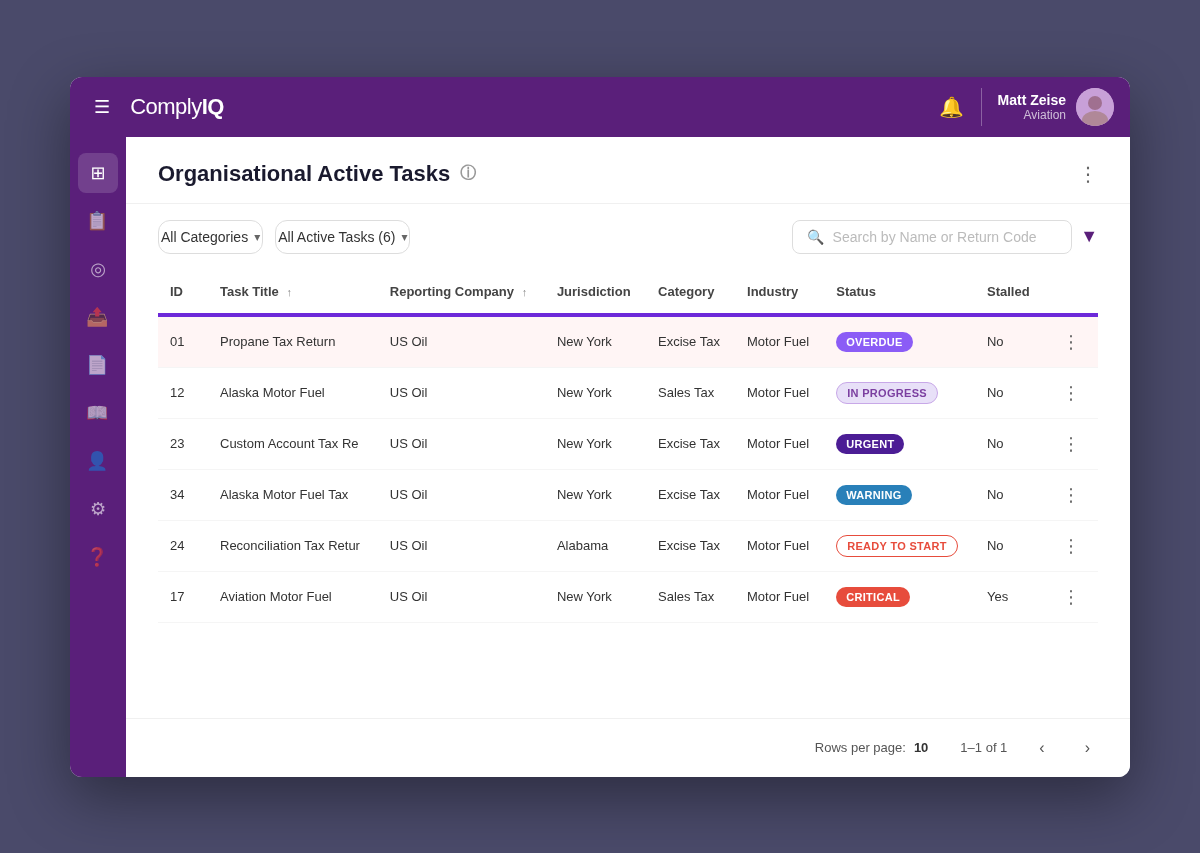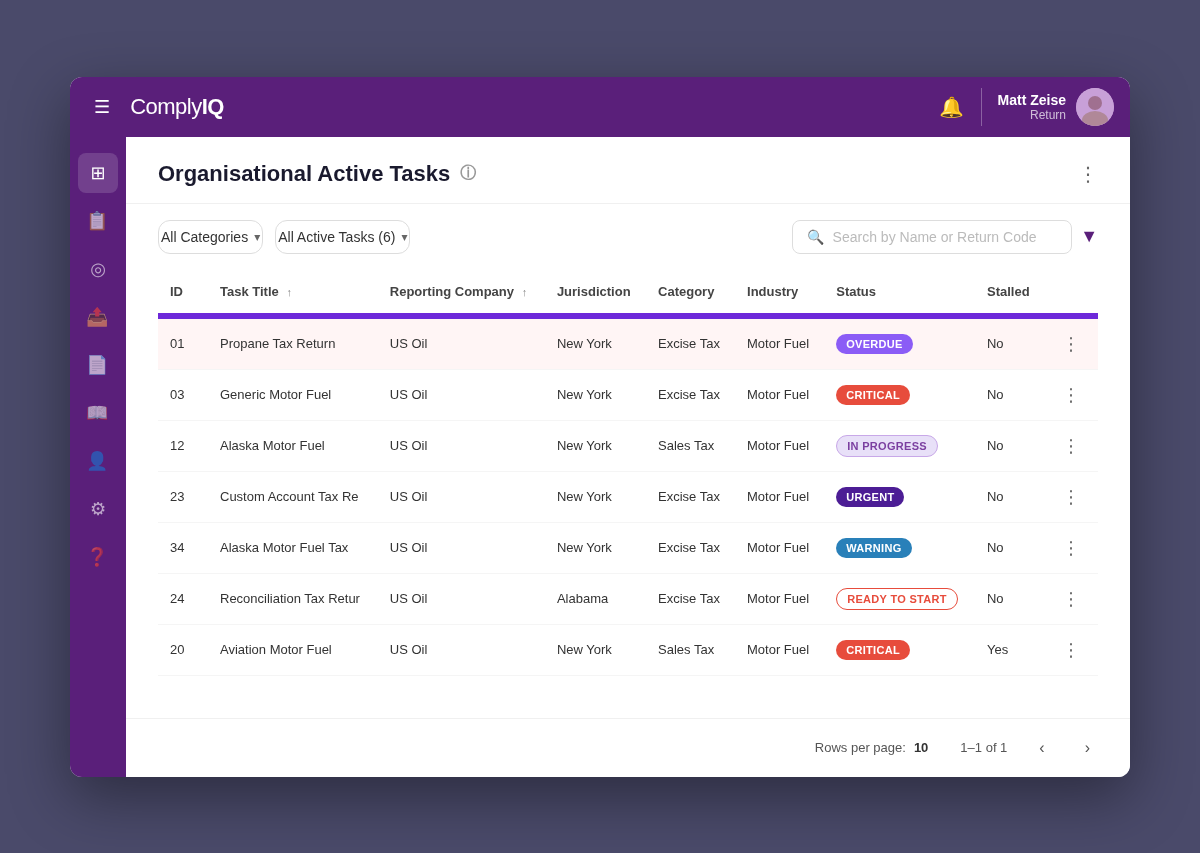--- a/index.html
+++ b/index.html
@@ -256,21 +256,21 @@
       flex: 1;
       overflow: auto;
     }
 
     table {
       width: 100%;
       border-collapse: collapse;
     }
 
     thead tr {
-      border-bottom: 6px solid #6d28d9;
+      border-bottom: 4px solid #6d28d9;
     }
 
     th {
       text-align: left;
       padding: 14px 12px;
       font-size: 13px;
       font-weight: 600;
       color: #444;
       white-space: nowrap;
     }
@@ -366,21 +366,21 @@
   <nav class="top-nav">
     <button class="hamburger-btn">☰</button>
     <div class="logo">
       <span>Comply</span><span style="font-weight:800;">IQ</span>
     </div>
     <div class="top-nav-right">
       <button class="notification-btn">🔔</button>
       <div class="user-info">
         <div class="user-text">
           <div class="user-name">Matt Zeise</div>
-          <div class="user-role">Return</div>
+          <div class="user-role">Aviation</div>
         </div>
         <div class="avatar">
           <svg width="38" height="38" viewBox="0 0 38 38" xmlns="http://www.w3.org/2000/svg">
             <circle cx="19" cy="19" r="19" fill="#c8a0d8"></circle>
             <ellipse cx="19" cy="15" rx="7" ry="7" fill="#a07090"></ellipse>
             <ellipse cx="19" cy="32" rx="13" ry="9" fill="#b08898"></ellipse>
           </svg>
         </div>
       </div>
     </div>
@@ -453,35 +453,20 @@
       <td>Motor Fuel</td>
       <td>
         <span class="status-badge badge-overdue">OVERDUE</span>
       </td>
       <td>No</td>
       <td>
         <button class="row-menu-btn">⋮</button>
       </td>
     </tr>
               <tr>
-      <td>03</td>
-      <td>Generic Motor Fuel</td>
-      <td>US Oil</td>
-      <td>New York</td>
-      <td>Excise Tax</td>
-      <td>Motor Fuel</td>
-      <td>
-        <span class="status-badge badge-critical">CRITICAL</span>
-      </td>
-      <td>No</td>
-      <td>
-        <button class="row-menu-btn">⋮</button>
-      </td>
-    </tr>
-              <tr>
       <td>12</td>
       <td>Alaska Motor Fuel</td>
       <td>US Oil</td>
       <td>New York</td>
       <td>Sales Tax</td>
       <td>Motor Fuel</td>
       <td>
         <span class="status-badge badge-in-progress">IN PROGRESS</span>
       </td>
       <td>No</td>
@@ -528,21 +513,21 @@
       <td>Motor Fuel</td>
       <td>
         <span class="status-badge badge-ready">READY TO START</span>
       </td>
       <td>No</td>
       <td>
         <button class="row-menu-btn">⋮</button>
       </td>
     </tr>
               <tr>
-      <td>20</td>
+      <td>17</td>
       <td>Aviation Motor Fuel</td>
       <td>US Oil</td>
       <td>New York</td>
       <td>Sales Tax</td>
       <td>Motor Fuel</td>
       <td>
         <span class="status-badge badge-critical">CRITICAL</span>
       </td>
       <td>Yes</td>
       <td>

